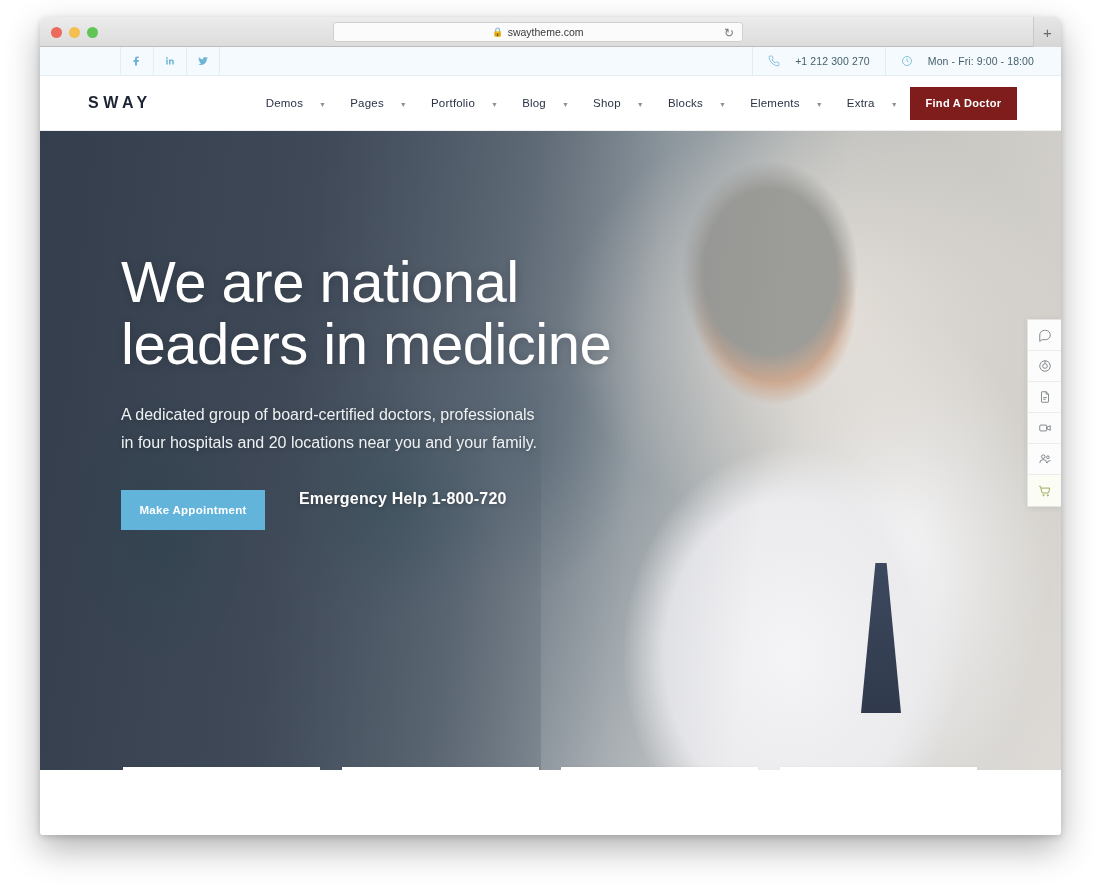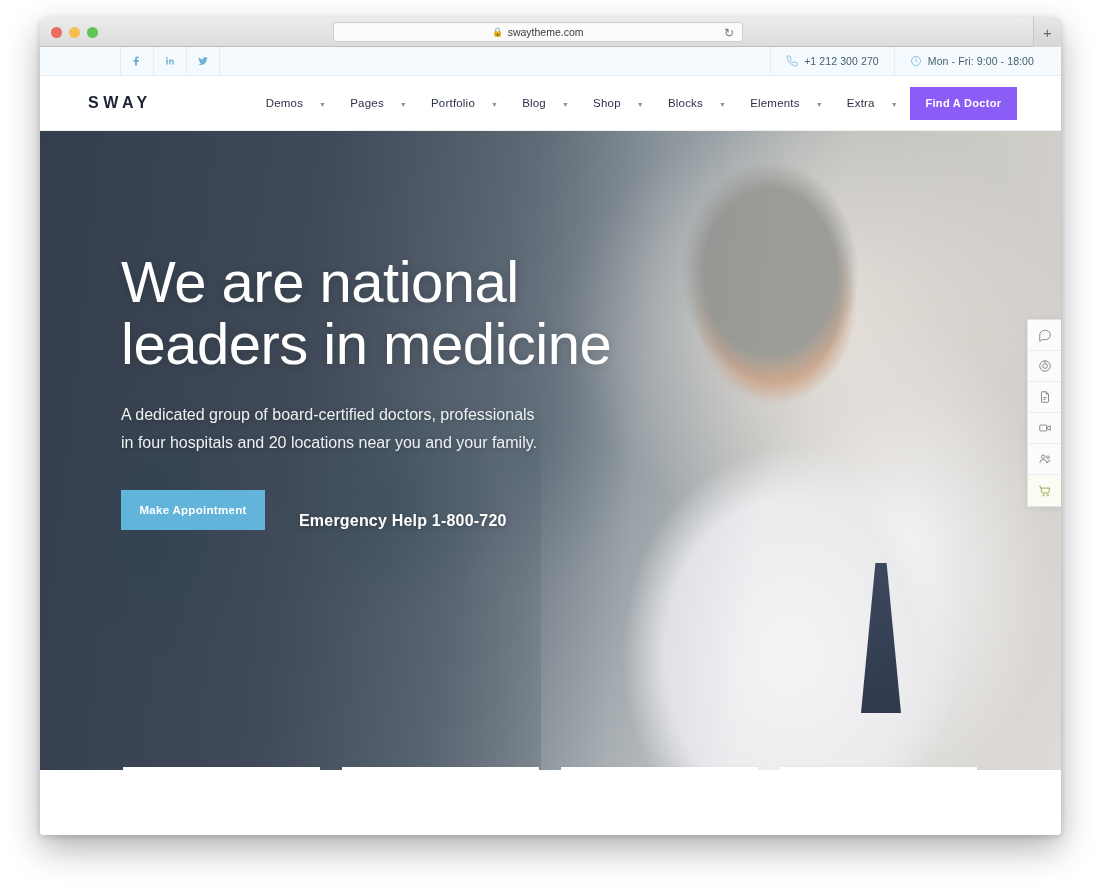--- a/index.html
+++ b/index.html
@@ -71,21 +71,21 @@
   .social { display: flex; margin-left: 81px; }
   .social a {
     width: 34px; height: 29px;
     display: flex; align-items: center; justify-content: center;
     color: #6fb4d6; border-left: 1px solid #e3eef4; border-right: 1px solid #e3eef4;
     margin-left: -1px;
   }
   .social svg { width: 12px; height: 12px; fill: #6fb4d6; }
   .topbar-right { margin-left: auto; display: flex; align-items: center; height: 29px; }
   .tb-item {
-    display: flex; align-items: center; gap: 6px;
+    display: flex; align-items: center; gap: 15px;
     padding: 0 15px; height: 29px;
     color: #46606d; font-size: 10.5px; letter-spacing: .1px;
     border-left: 1px solid #e0edf4;
   }
   .tb-item:last-child { padding-right: 27px; }
   .tb-item svg { width: 12px; height: 12px; stroke: #6fb4d6; fill: none; stroke-width: 1.6; }
 
   
   .header {
     height: 55px; background: #fff;
@@ -100,21 +100,21 @@
   }
   .nav { display: flex; align-items: center; margin-left: 102px; }
   .nav-item {
     font-size: 11.5px; color: #2b3246;
     padding: 0 12px; display: flex; align-items: center; gap: 16px;
     letter-spacing: .2px;
   }
   .caret { font-size: 7px; color: #8b90a0; transform: translateY(1px); }
   .btn-doctor {
     margin-left: auto; margin-right: 44px;
-    background: #8b5cf6; color: #fff;
+    background: #7f1d1d; color: #fff;
     font-size: 11px; font-weight: 700; letter-spacing: .3px;
     width: 119px; height: 33px;
     display: flex; align-items: center; justify-content: center;
     border: none; cursor: pointer;
   }
 
   
   .hero { position: relative; height: 639px; overflow: hidden; }
   .hero-photo {
     position: absolute; inset: 0;
@@ -150,21 +150,21 @@
   .hero-h1 {
     font-size: 58px; line-height: 1.07; font-weight: 400;
     color: #fff; letter-spacing: -0.5px;
     text-shadow: 0 1px 8px rgba(0,0,0,.18);
   }
   .hero-sub {
     margin-top: 26px;
     font-size: 16px; line-height: 1.72; color: #eef1f3;
     text-shadow: 0 1px 5px rgba(0,0,0,.25);
   }
-  .hero-actions { margin-top: 34px; display: flex; align-items: flex-end; }
+  .hero-actions { margin-top: 34px; display: flex; align-items: flex-start; }
   .btn-appt {
     background: #62b4da; color: #fff; border: none; cursor: pointer;
     width: 144px; height: 40px;
     font-size: 11.5px; font-weight: 700; letter-spacing: .3px;
     display: flex; align-items: center; justify-content: center;
   }
   .emergency {
     margin-left: 34px; color: #fff;
     font-size: 16px; font-weight: 700; letter-spacing: .2px;
     text-shadow: 0 1px 5px rgba(0,0,0,.3);

